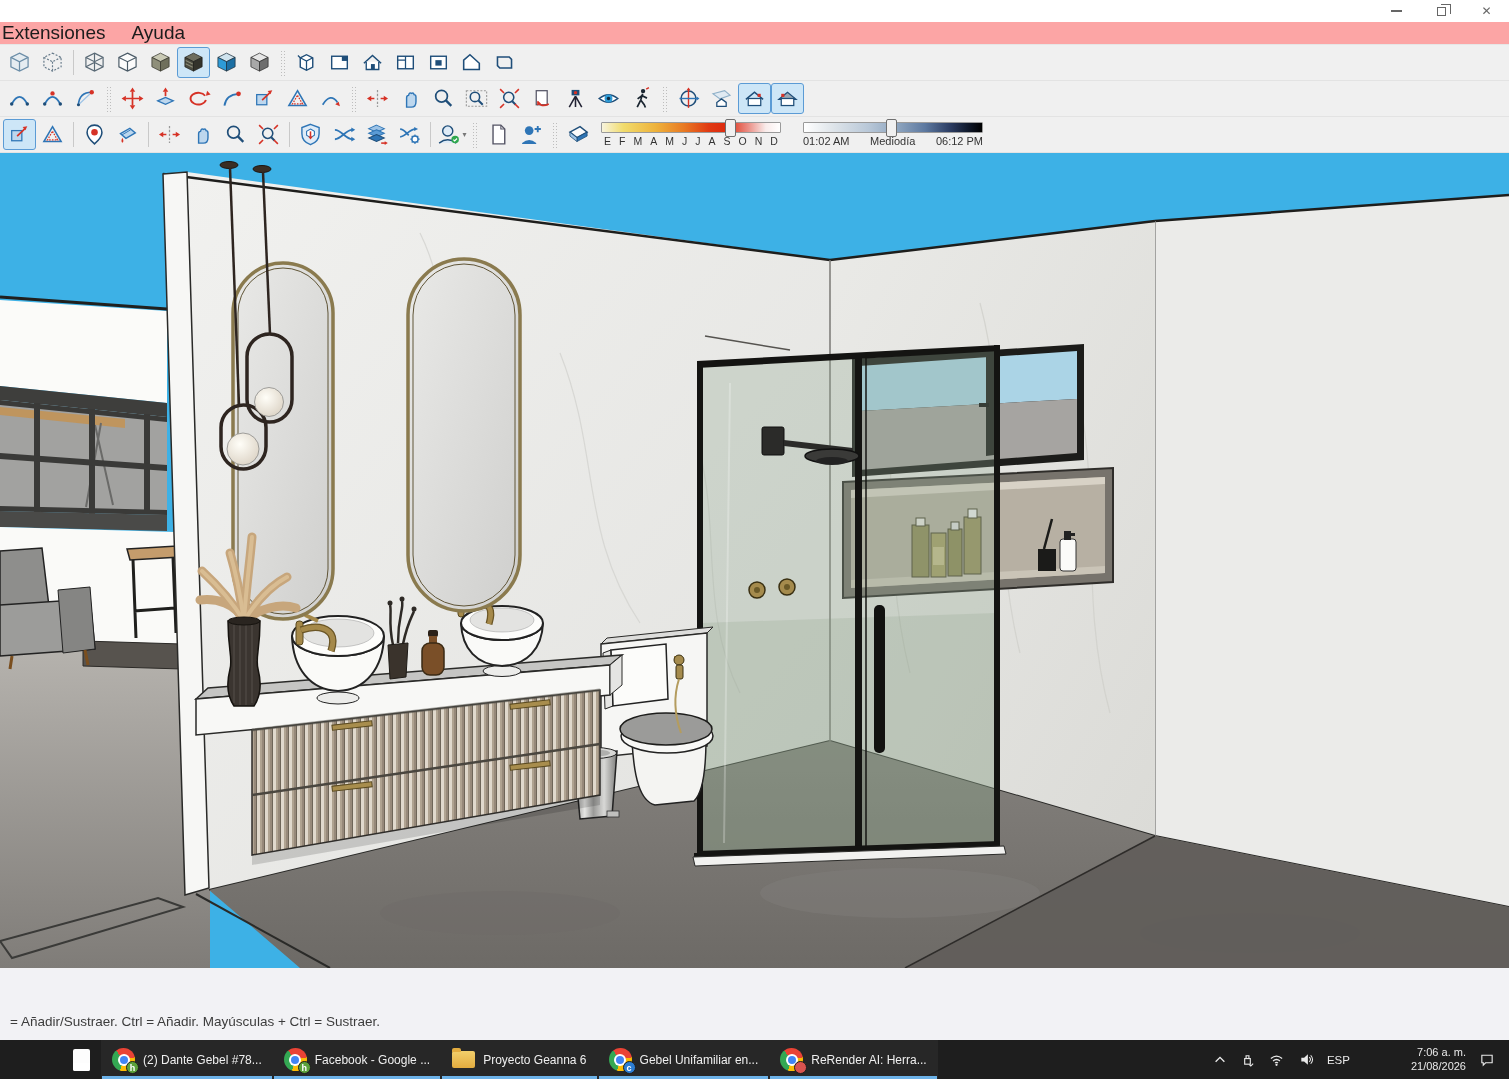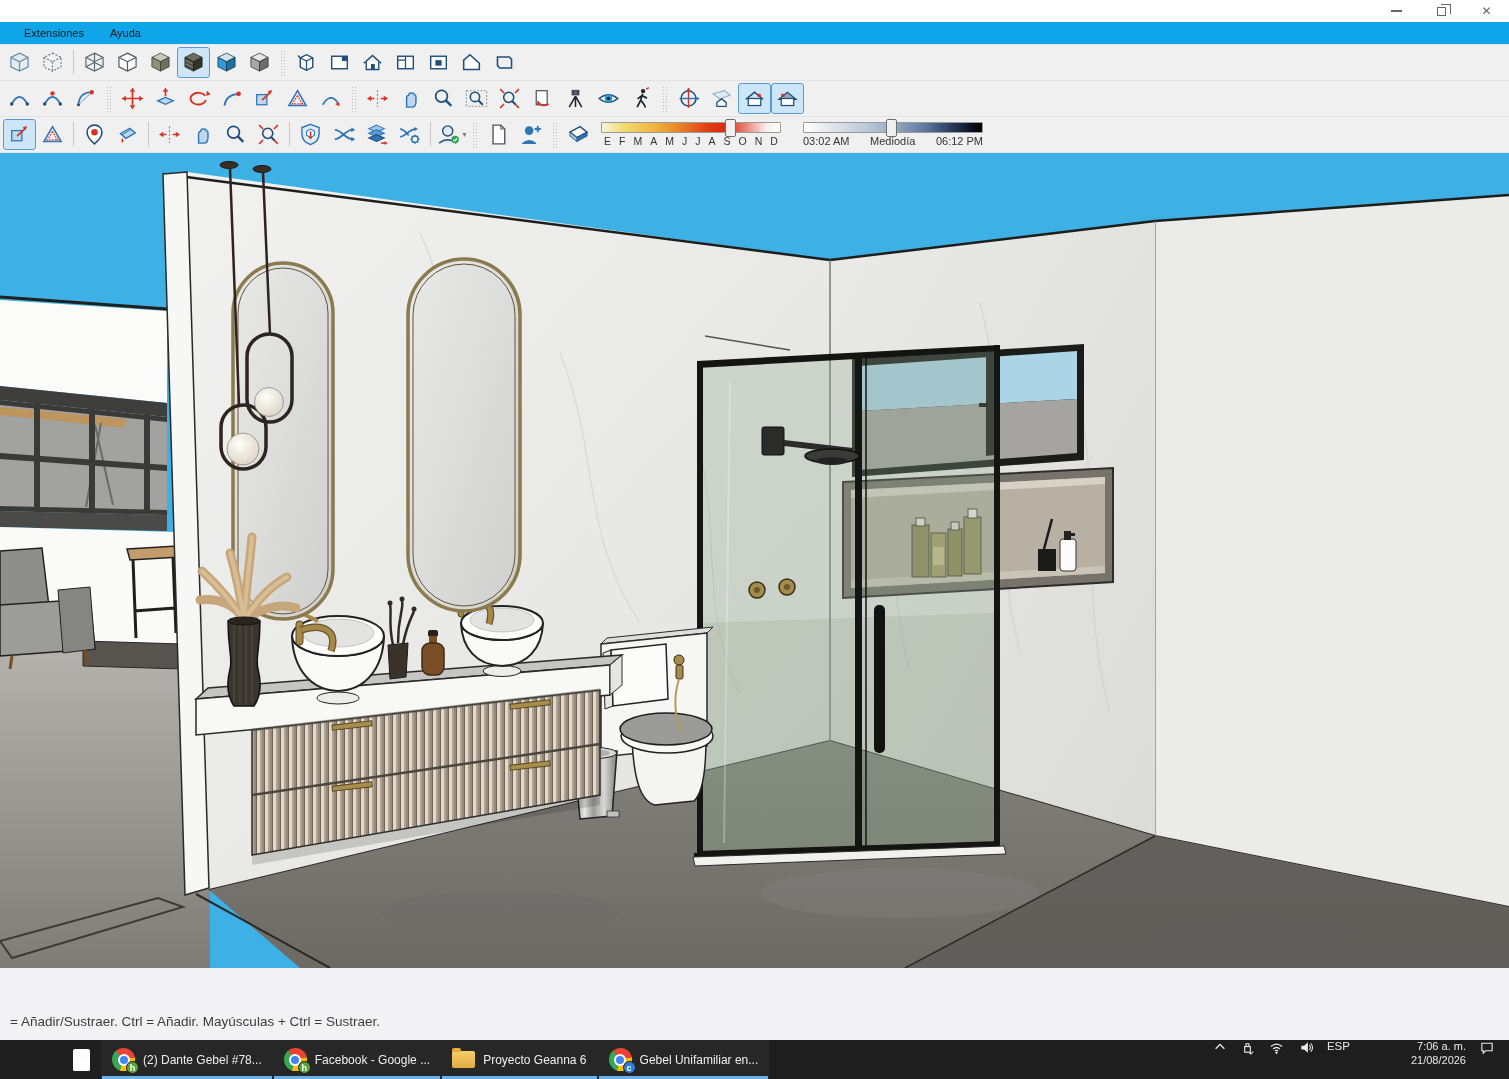--- a/index.html
+++ b/index.html
@@ -9,22 +9,22 @@
   
   .titlebar { height:22px; background:#ffffff; display:flex; justify-content:flex-end; align-items:center; }
   .wctl { width:45px; height:22px; display:flex; align-items:center; justify-content:center; color:#555; }
   .wmin::before{ content:""; display:block; width:11px; height:1.5px; background:#666; }
   .wrest { position:relative; }
   .wrest i { display:block; width:9px; height:9px; border:1.2px solid #666; position:relative; }
   .wrest i::before { content:""; position:absolute; top:-4px; left:2.5px; width:9px; height:9px;
     border:1.2px solid #666; border-left:none; border-bottom:none; }
   .wclose::before { content:"\2715"; font-size:12px; color:#666; }
 
-  .menubar { height:23px; background:#0ea5e9; display:flex; align-items:center; padding-left:22px;
-    gap:22px; font-size:11px; color:#1c1c1c; border-bottom:1px solid #e6e6e6; }
+  .menubar { height:23px; background:#fca5a5; display:flex; align-items:center; padding-left:0;
+    gap:22px; font-size:19px; color:#1c1c1c; border-bottom:1px solid #e6e6e6; }
   .menu-item { padding:2px 2px; cursor:default; }
 
   
   .trow { height:36px; background:#f0f0f0; display:flex; align-items:center; padding-left:3px;
     border-bottom:1px solid #e3e3e3; }
   .tbtn { width:33px; height:31px; display:flex; align-items:center; justify-content:center;
     border:1px solid transparent; border-radius:3px; position:relative; }
   .tbtn.sel { background:#cde6f7; border-color:#5b9bd5; }
   .ticon { width:25px; height:25px; }
   .caret { font-size:8px; color:#777; margin-left:1px; }
@@ -70,21 +70,21 @@
   .ic-folder::before { content:""; position:absolute; top:-3px; left:0; width:9px; height:4px;
     background:#e3ac3f; border-radius:2px 2px 0 0; }
   .ic-sketchup { width:24px; height:24px; flex:none; }
   .ic-chrome { width:23px; height:23px; border-radius:50%; position:relative; flex:none;
     background:conic-gradient(from -40deg,#ea4335 0 33%,#fbbc05 0 66%,#34a853 0 100%); }
   .ic-chrome::before { content:""; position:absolute; inset:5.5px; background:#fff; border-radius:50%; }
   .ic-chrome::after { content:""; position:absolute; inset:7.5px; background:#4285f4; border-radius:50%; }
   .badge { position:absolute; right:-4px; bottom:-3px; width:13px; height:13px; border-radius:50%;
     color:#fff; font-size:9px; font-weight:bold; display:flex; align-items:center; justify-content:center;
     z-index:2; border:1px solid #1e1e1e; }
-  .tray { display:flex; gap:13px; padding:0 14px; color:#eaeaea; }
+  .tray { display:flex; align-items:center; gap:13px; padding:0 14px; color:#eaeaea; }
   .tray svg { display:block; }
   .tray-clock { text-align:right; font-size:11px; line-height:1.25;margin-left:48px; }
   .lang { font-size:11.5px; }
 </style>
 </head>
 <body>
 
 <svg width="0" height="0" style="position:absolute">
 <defs>
 <symbol id="cubeXray" viewBox="0 0 32 32">
@@ -661,21 +661,21 @@
           <span>O</span>
           <span>N</span>
           <span>D</span>
         </div>
     </div>
     <div class="slider-block">
       <div class="track time">
         <div class="thumb" style="left: 49%;"></div>
       </div>
       <div class="time-row">
-        <span>03:02 AM</span>
+        <span>01:02 AM</span>
         <span>Mediodía</span>
         <span>06:12 PM</span>
       </div>
     </div>
   </div>
 </div>
 
 <div class="viewport">
 <svg width="1509" height="815" viewBox="0 0 1509 815">
 <defs>
@@ -996,20 +996,26 @@
       <div class="tb-item active">
         <span class="ic-folder"></span>
         <span class="tb-label">Proyecto Geanna 6</span>
       </div>
       <div class="tb-item active">
         <span class="ic-chrome" style="overflow:visible">
           <span class="badge" style="background:#2d7dd2">c</span>
         </span>
         <span class="tb-label">Gebel Unifamiliar en...</span>
       </div>
+      <div class="tb-item active">
+        <span class="ic-chrome" style="overflow:visible">
+          <span class="badge" style="background:#d9534f"></span>
+        </span>
+        <span class="tb-label">ReRender AI: Herra...</span>
+      </div>
     </div>
   <div class="tray">
     <svg width="14" height="14" viewBox="0 0 16 16">
         <path d="M3 10l5-5 5 5" stroke="#eaeaea" stroke-width="1.6" fill="none"></path>
       </svg>
     <svg width="15" height="15" viewBox="0 0 16 16">
         <rect x="5" y="7" width="6" height="6" stroke="#eaeaea" fill="none" stroke-width="1.2"></rect>
         <path d="M6.5 7V4h3v3" stroke="#eaeaea" fill="none" stroke-width="1.2"></path>
         <path d="M10 13.5l1.5 1.5 2.5-2.5" stroke="#eaeaea" fill="none" stroke-width="1.2"></path>
       </svg>

